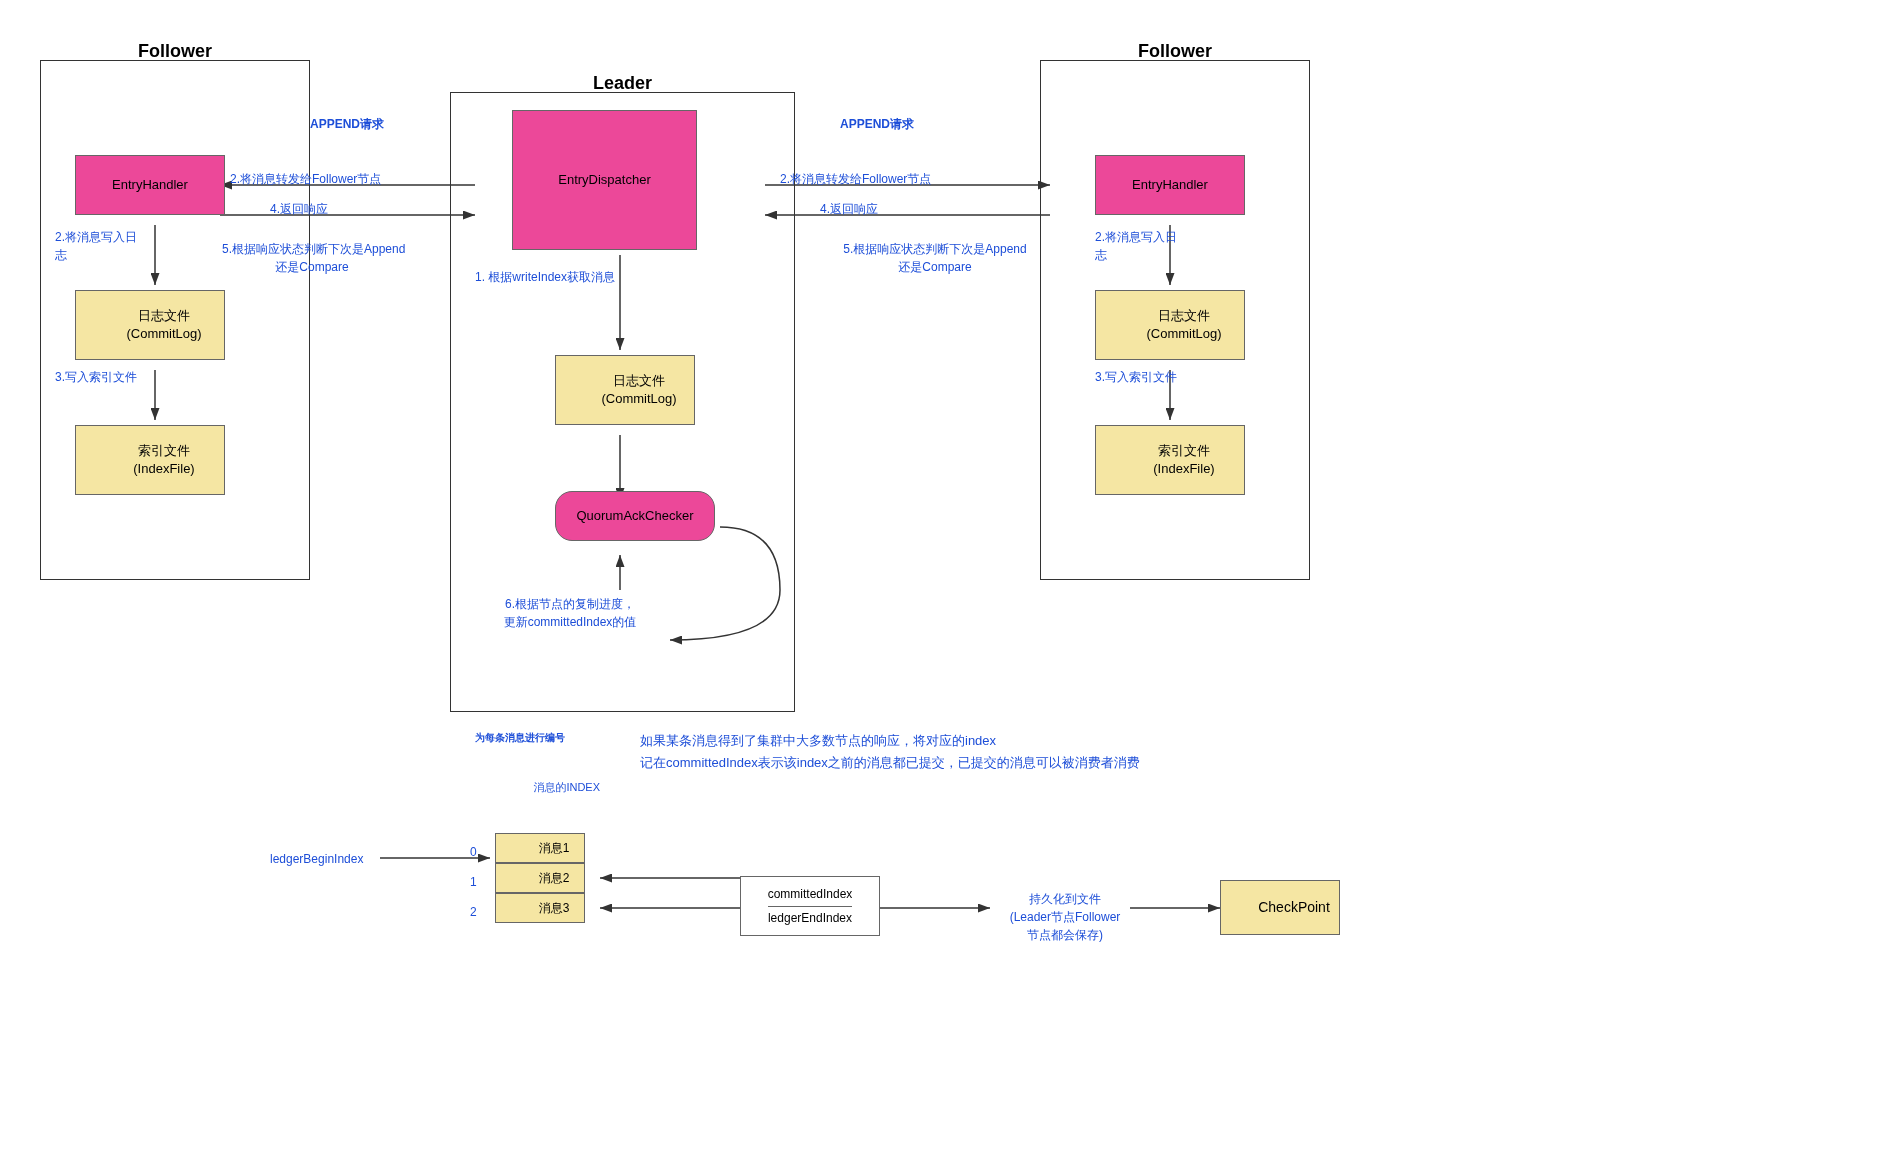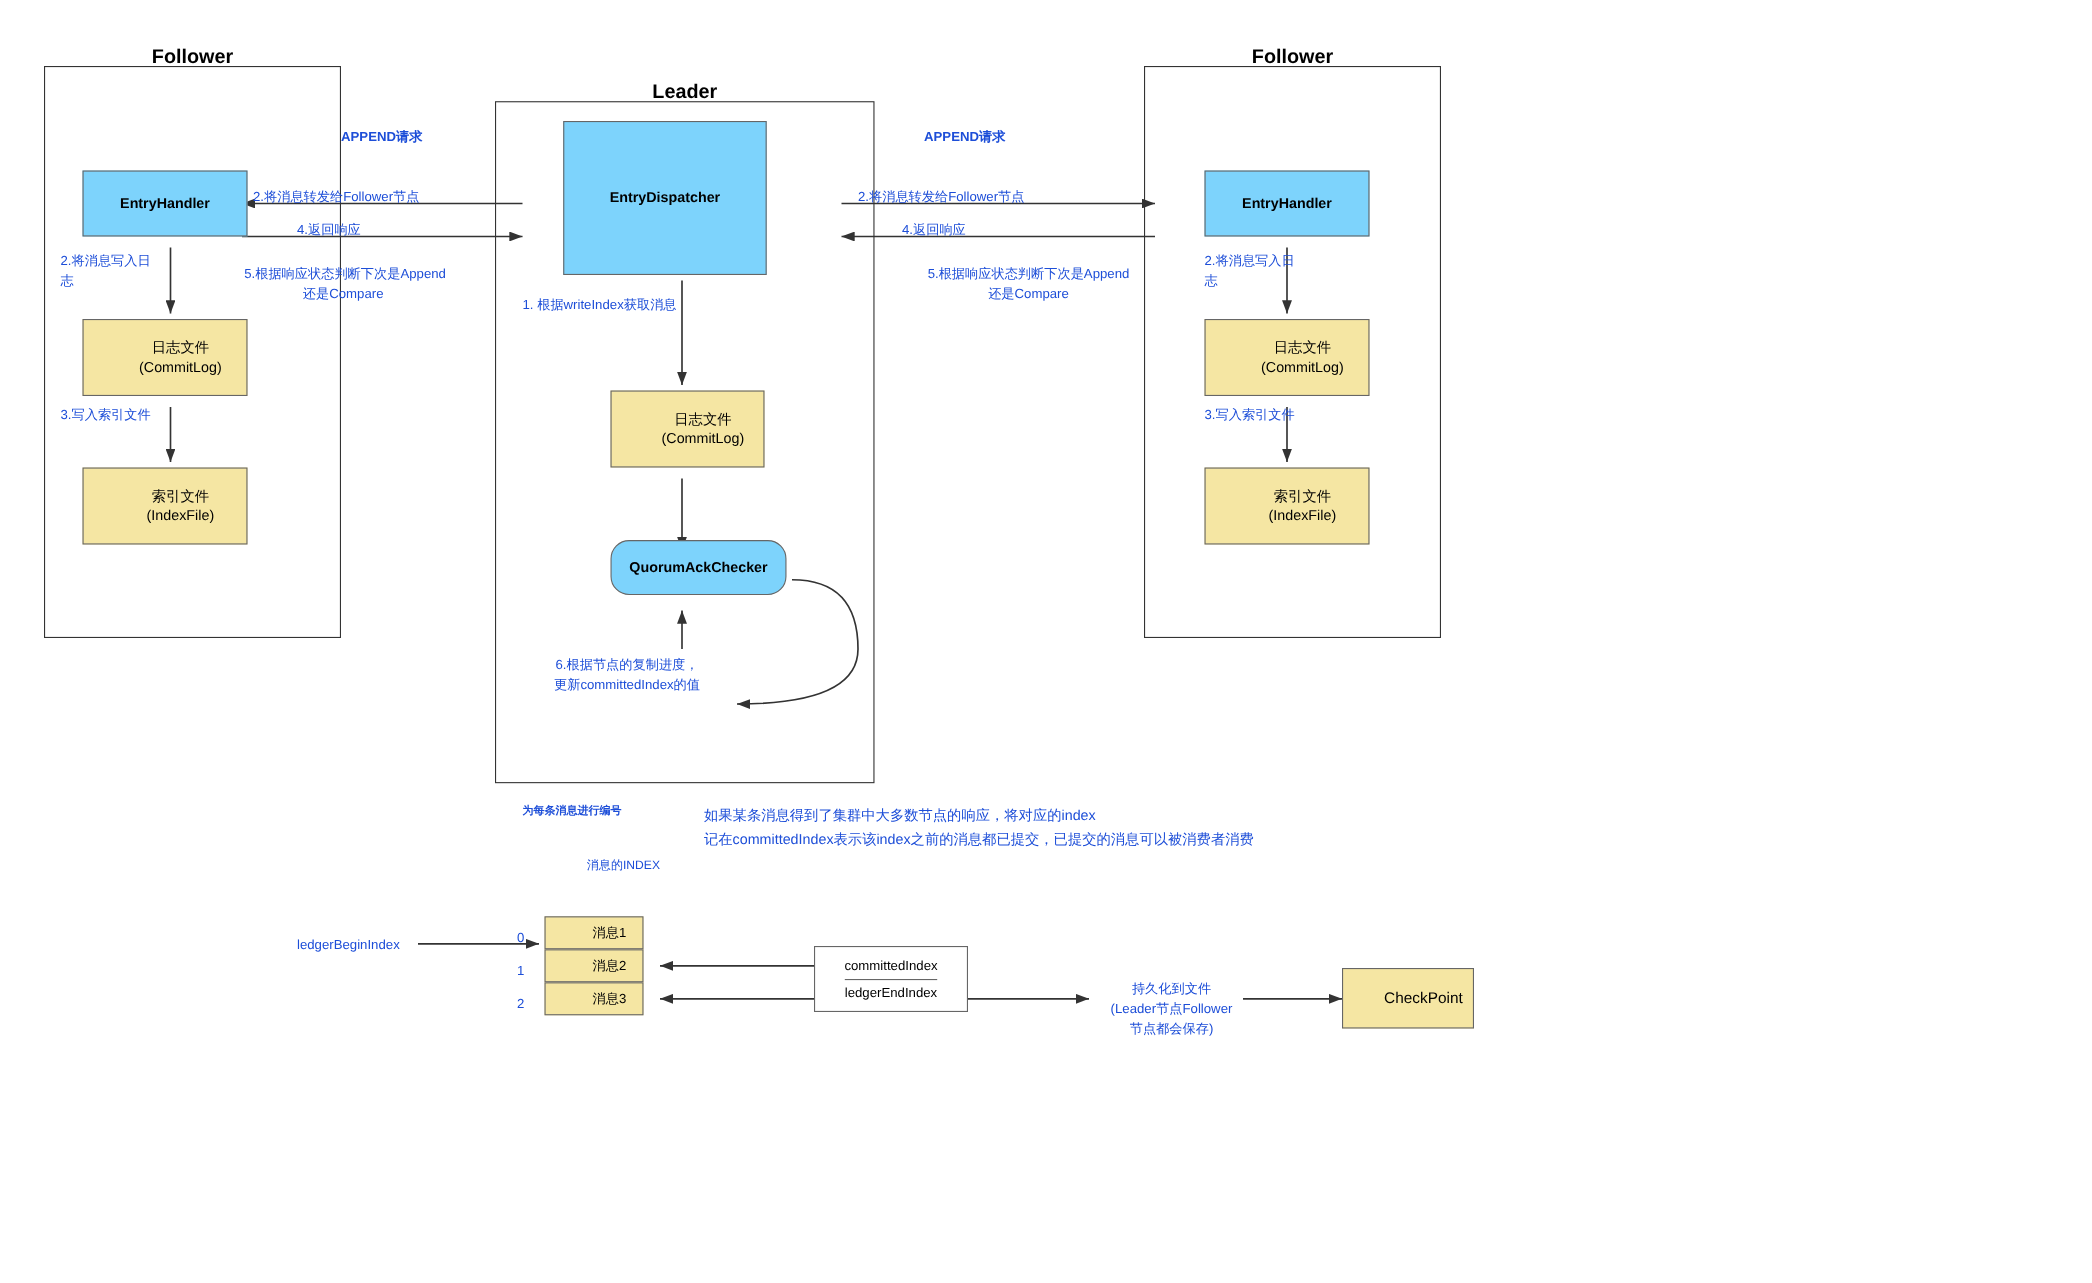--- a/index.html
+++ b/index.html
@@ -23,32 +23,32 @@
     .box {
       position: absolute;
       display: flex;
       align-items: center;
       justify-content: center;
       text-align: center;
       font-size: 13px;
       line-height: 1.4;
     }
     .box-blue {
-      background: #7dd3fc;
+      background: #ec4899;
       border: 1.5px solid #666;
-      font-weight: bold;
     }
     .box-yellow {
       background: #f5e6a3;
       border: 1.5px solid #666;
       padding-left: 28px;
     }
     .box-white {
       background: #fff;
       border: 1.5px solid #666;
+      margin-top: 16px;
     }
 
     
     .frame {
       position: absolute;
       border: 1.5px solid #333;
       background: transparent;
     }
     .frame-label {
       position: absolute;

